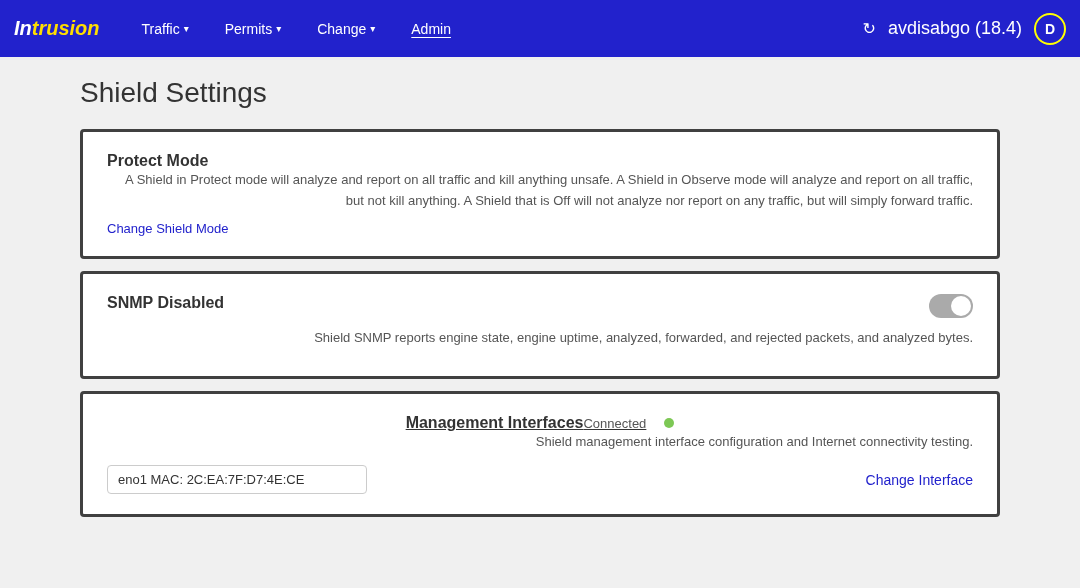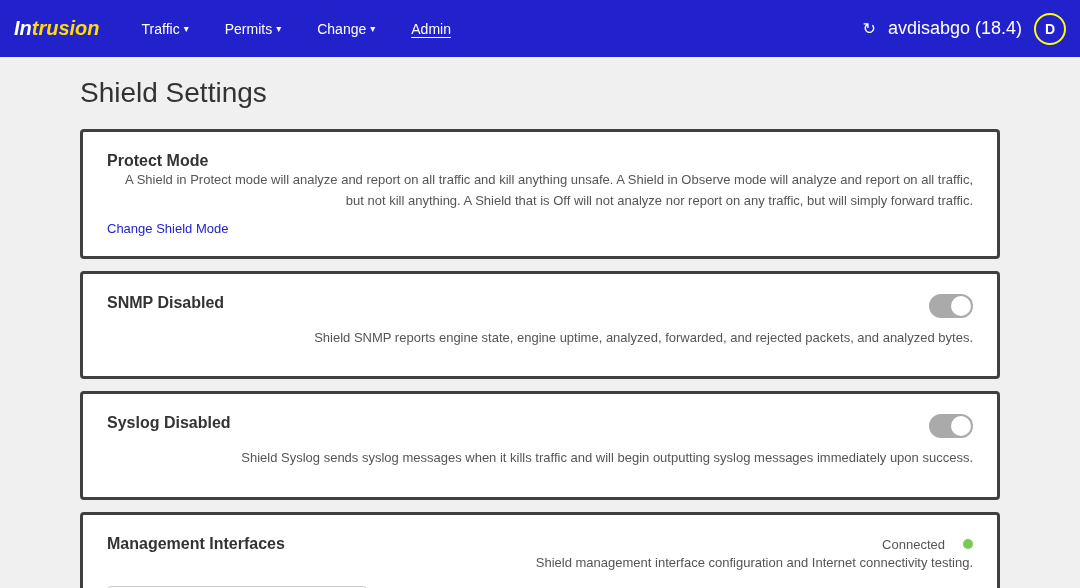--- a/index.html
+++ b/index.html
@@ -133,21 +133,22 @@
       border-radius: 50%;
       top: 2px;
       right: 2px;
       transition: left 0.2s;
     }
 
     
     .mgmt-header {
       display: flex;
       align-items: center;
-      justify-content: space-between;
+      justify-content: center;
+      text-decoration: underline;
     }
     .connected-badge {
       display: flex;
       align-items: center;
       gap: 18px;
       font-size: 13px;
       color: #555;
     }
     .connected-dot {
       width: 10px;
@@ -218,27 +219,20 @@
   </div>
 
   <div class="card">
     <div class="card-header">
       <div class="card-title">SNMP Disabled</div>
       <div class="toggle"></div>
     </div>
     <p class="card-text">Shield SNMP reports engine state, engine uptime, analyzed, forwarded, and rejected packets, and analyzed bytes.</p>
   </div>
 
-  <div class="card">
-    <div class="card-header">
-      <div class="card-title">Syslog Disabled</div>
-      <div class="toggle"></div>
-    </div>
-    <p class="card-text">Shield Syslog sends syslog messages when it kills traffic and will begin outputting syslog messages immediately upon success.</p>
-  </div>
 
   <div class="card">
     <div class="mgmt-header">
       <div class="card-title">Management Interfaces</div>
       <div class="connected-badge">
         <span>Connected</span>
         <div class="connected-dot"></div>
       </div>
     </div>
     <p class="card-text">Shield management interface configuration and Internet connectivity testing.</p>

